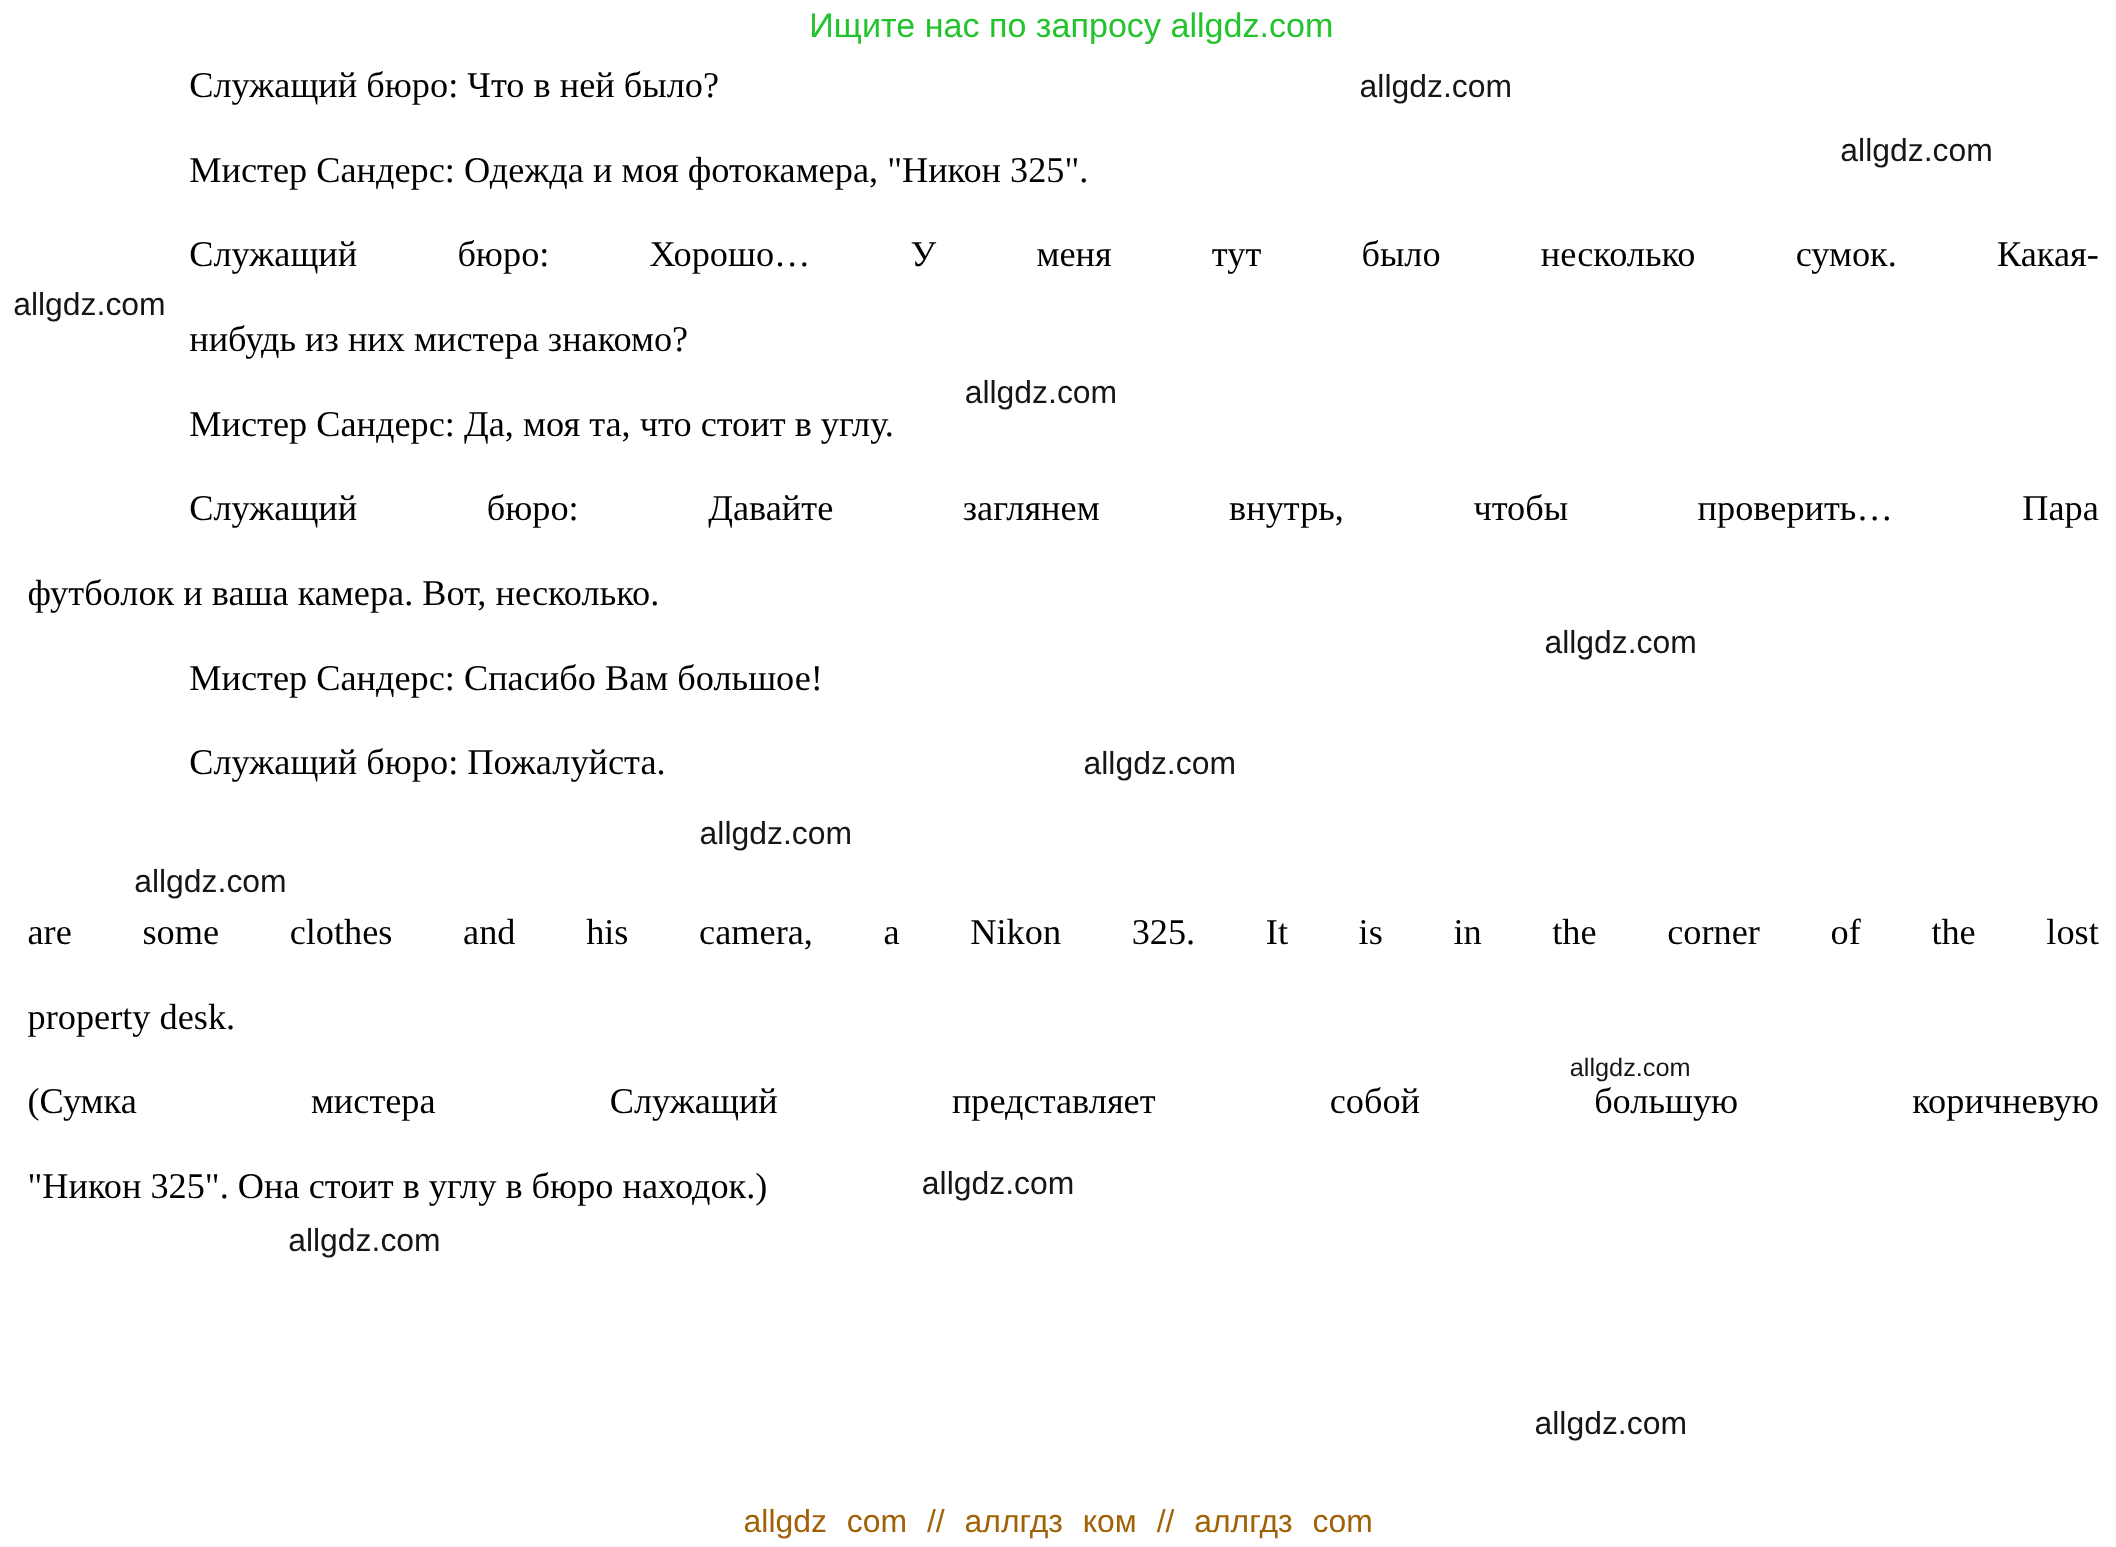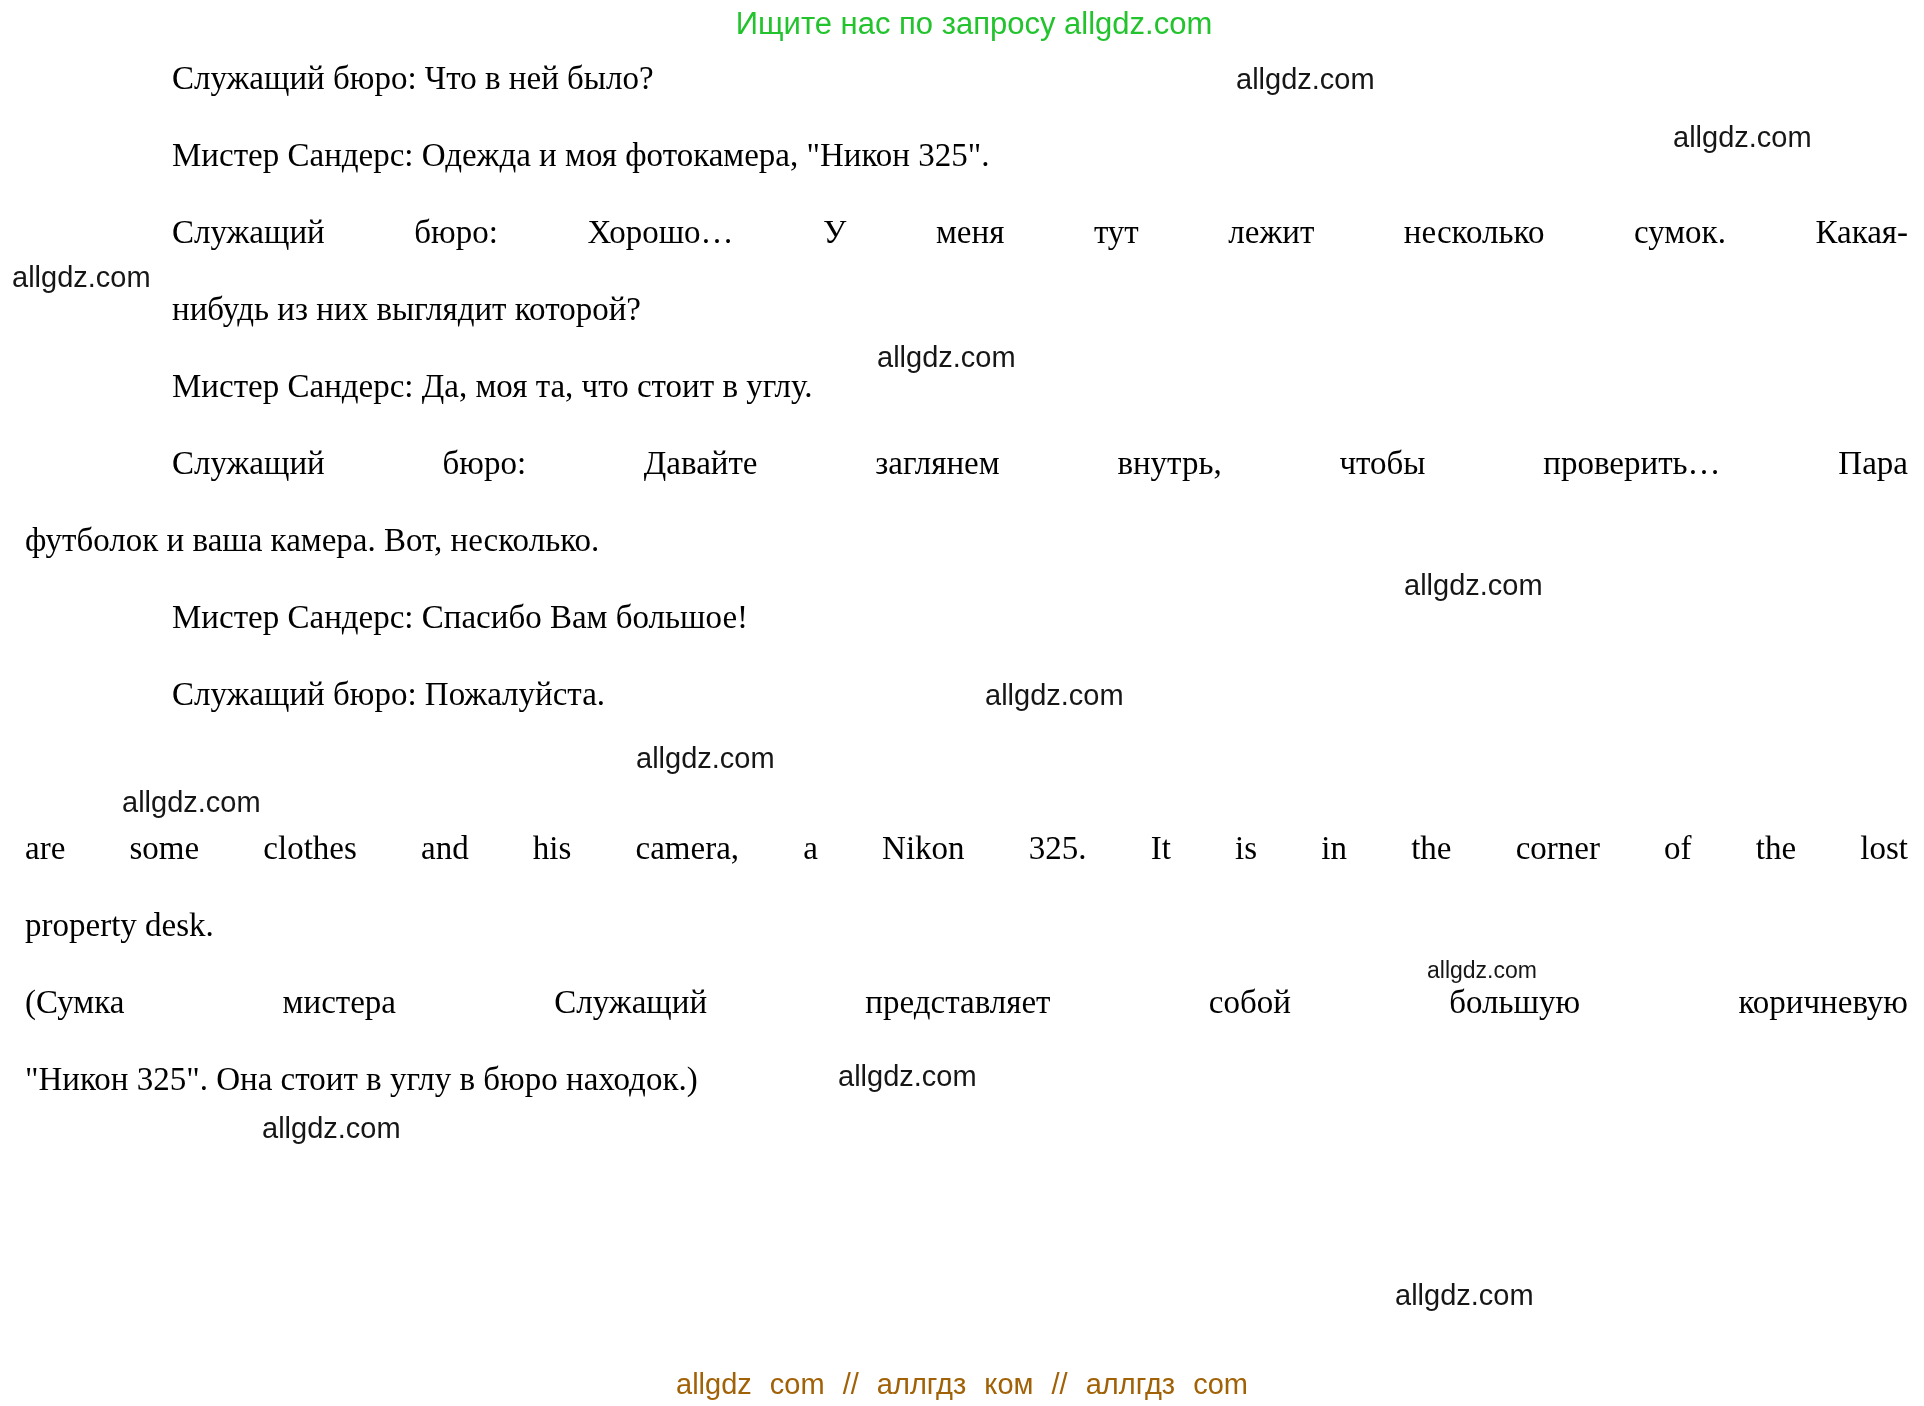--- a/index.html
+++ b/index.html
@@ -63,22 +63,22 @@
 <body>
 
 <div class="page">
 
   <div class="top-notice">Ищите нас по запросу allgdz.com</div>
 
   <div class="content">
 
     <div class="ln indent">Служащий бюро: Что в ней было?</div>
     <div class="ln indent">Мистер Сандерс: Одежда и моя фотокамера, "Никон 325".</div>
-    <div class="ln indent fill">Служащий бюро: Хорошо… У меня тут лежит несколько сумок. Какая-</div>
-    <div class="ln indent">нибудь из них выглядит которой?</div>
+    <div class="ln indent fill">Служащий бюро: Хорошо… У меня тут было несколько сумок. Какая-</div>
+    <div class="ln indent">нибудь из них мистера знакомо?</div>
     <div class="ln indent">Мистер Сандерс: Да, моя та, что стоит в углу.</div>
     <div class="ln indent fill">Служащий бюро: Давайте заглянем внутрь, чтобы проверить… Пара</div>
     <div class="ln">футболок и ваша камера. Вот, несколько.</div>
     <div class="ln indent">Мистер Сандерс: Спасибо Вам большое!</div>
     <div class="ln indent">Служащий бюро: Пожалуйста.</div>
 
     <div class="spacer"></div>
 
 
     <div class="ln fill">are some clothes and his camera, a Nikon 325. It is in the corner of the lost</div>

